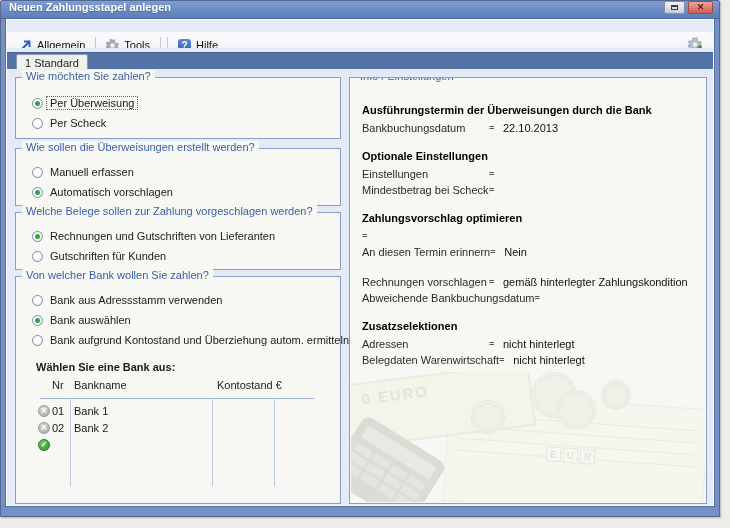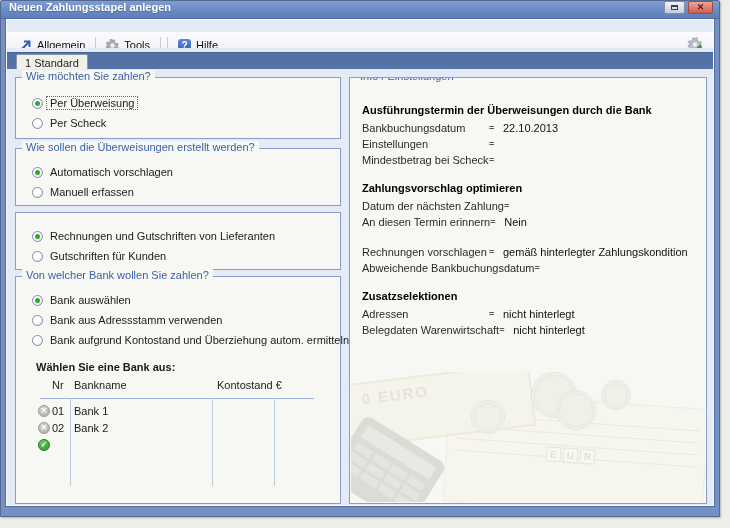--- a/index.html
+++ b/index.html
@@ -195,49 +195,50 @@
         </div>
         <div class="opt">
           <span class="radio"></span>
           <span class="optlabel">Per Scheck</span>
         </div>
       </div>
 
       <div class="gbox" id="box2">
         <span class="legend">Wie sollen die Überweisungen erstellt werden?</span>
         <div class="opt">
+          <span class="radio"></span>
+          <span class="optlabel">Manuell erfassen</span>
+        </div>
+        <div class="opt">
           <span class="radio sel"></span>
           <span class="optlabel">Automatisch vorschlagen</span>
         </div>
-        <div class="opt">
-          <span class="radio"></span>
-          <span class="optlabel">Manuell erfassen</span>
-        </div>
       </div>
 
       <div class="gbox" id="box3">
+        <span class="legend">Welche Belege sollen zur Zahlung vorgeschlagen werden?</span>
         <div class="opt">
           <span class="radio sel"></span>
           <span class="optlabel">Rechnungen und Gutschriften von Lieferanten</span>
         </div>
         <div class="opt">
           <span class="radio"></span>
           <span class="optlabel">Gutschriften für Kunden</span>
         </div>
       </div>
 
       <div class="gbox" id="box4">
         <span class="legend">Von welcher Bank wollen Sie zahlen?</span>
         <div class="opt">
+          <span class="radio"></span>
+          <span class="optlabel">Bank aus Adressstamm verwenden</span>
+        </div>
+        <div class="opt">
           <span class="radio sel"></span>
           <span class="optlabel">Bank auswählen</span>
-        </div>
-        <div class="opt">
-          <span class="radio"></span>
-          <span class="optlabel">Bank aus Adressstamm verwenden</span>
         </div>
         <div class="opt">
           <span class="radio"></span>
           <span class="optlabel">Bank aufgrund Kontostand und Überziehung autom. ermitteln</span>
         </div>
 
         <div class="bank-title">Wählen Sie eine Bank aus:</div>
 
         <div class="bank-table">
           <div class="bt-header">
@@ -269,34 +270,34 @@
       <div class="gbox" id="infopanel">
         <span class="legend">Info / Einstellungen</span>
 
         <div class="ihead firsthead">Ausführungstermin der Überweisungen durch die Bank</div>
         <div class="irow">
           <span class="ilabel">Bankbuchungsdatum</span>
           <span class="isym">=</span>
           <span class="ival">22.10.2013</span>
         </div>
 
+        <div class="ihead">Optionale Einstellungen</div>
         <div class="irow">
           <span class="ilabel">Einstellungen</span>
           <span class="isym">=</span>
           <span class="ival"></span>
         </div>
         <div class="irow">
           <span class="ilabel">Mindestbetrag bei Scheck</span>
           <span class="isym">=</span>
           <span class="ival"></span>
         </div>
 
         <div class="ihead">Zahlungsvorschlag optimieren</div>
         <div class="irow">
-          <span class="ilabel">Datum der nächsten Zahlung</span>
           <span class="isym">=</span>
           <span class="ival"></span>
         </div>
         <div class="irow">
           <span class="ilabel">An diesen Termin erinnern</span>
           <span class="isym">=</span>
           <span class="ival">Nein</span>
         </div>
         <div class="irow gap-top">
           <span class="ilabel">Rechnungen vorschlagen</span>

